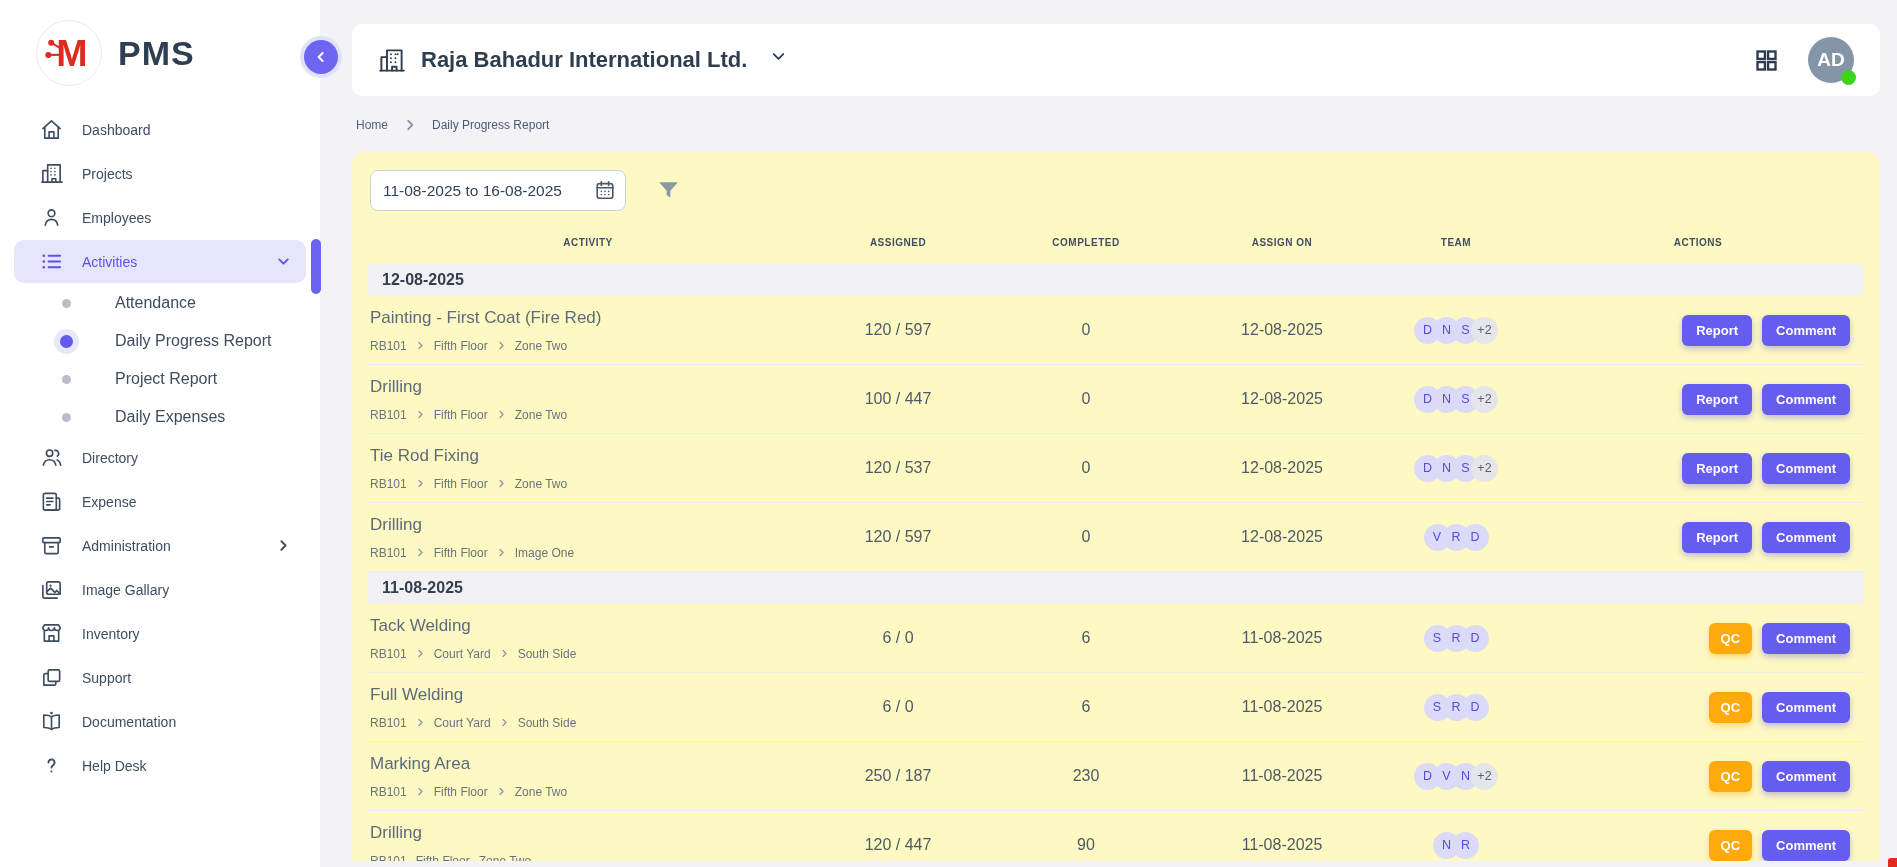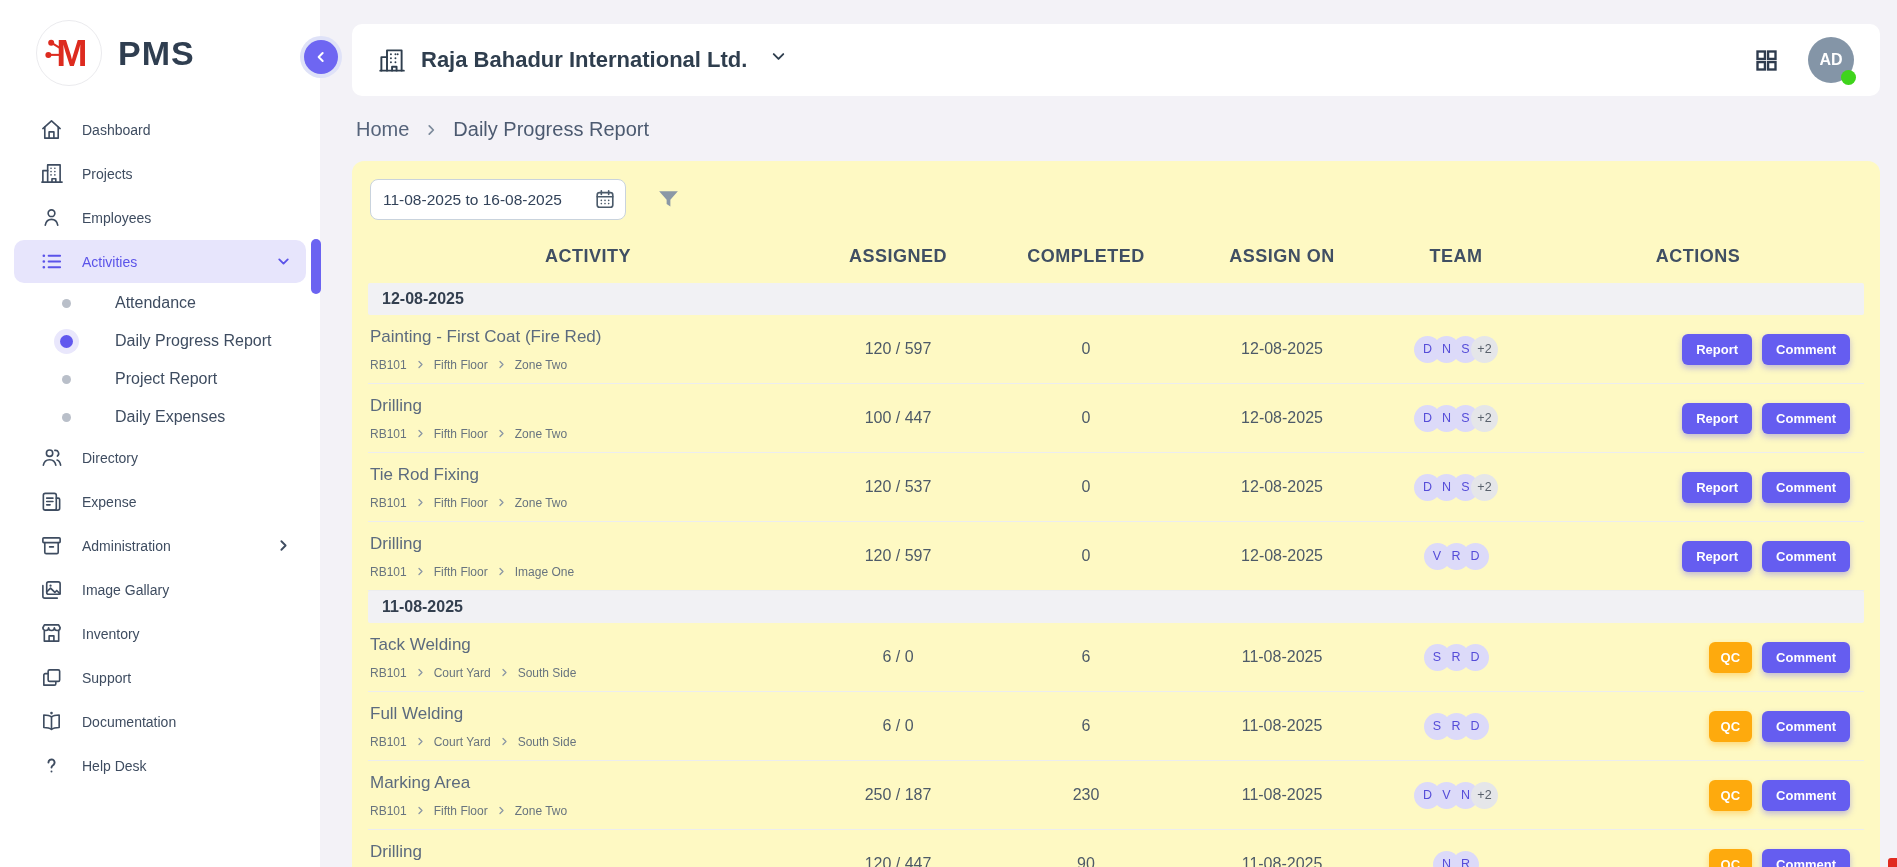--- a/index.html
+++ b/index.html
@@ -27,40 +27,40 @@
   
   .main { position:absolute; left:320px; top:0; right:0; bottom:0; }
   .topbar { margin:24px 17px 0 32px; height:72px; background:#fff; border-radius:10px; display:flex; align-items:center; padding:0 26px; }
   .company { display:flex; gap:16px; color:#2f3e4e; font-size:22px; font-weight:bold; cursor:pointer; }
   .company svg.bld { width:27px; height:27px; color:#2f3e4e; }
   .company .chev { display:flex; margin-left:6px; }
   .company .chev svg { width:19px; height:19px; }
   .topbar-right { margin-left:auto; display:flex; align-items:center; gap:28px; }
   .grid-btn { display:flex; cursor:pointer; }
   .grid-btn svg { width:27px; height:27px; }
-  .avatar { width:46px; height:46px; border-radius:50%; background:#8495a7; color:#fff; font-weight:bold; font-size:16px; display:flex; align-items:center; justify-content:center; position:relative; cursor:pointer; }
+  .avatar { width:46px; height:46px; border-radius:50%; background:#8495a7; color:#fff; font-weight:bold; font-size:19px; display:flex; align-items:center; justify-content:center; position:relative; cursor:pointer; }
   .status-dot { position:absolute; right:-2px; bottom:-2px; width:15px; height:15px; border-radius:50%; background:#3fd41c; }
 
-  .breadcrumb { margin:22px 0 0 36px; display:flex; align-items:center; gap:15px; font-size:20px; color:#55637a; }
+  .breadcrumb { margin:22px 0 0 36px; display:flex; align-items:center; gap:15px; font-size:12px; color:#55637a; }
   .crumb-sep svg { width:14px; height:14px; color:#7c8a9b; }
   .crumb-current { color:#4c5a70; }
 
   .content-card { margin:20px 17px 0 32px; background:#fef9c3; border-radius:12px 12px 0 0; padding:18px 16px 0; height:709px; overflow:hidden; }
   .filters { display:flex; align-items:center; gap:30px; padding-left:2px; }
   .date-wrap { position:relative; width:256px; }
   .date-input { width:256px; height:41px; border:1px solid #c9d3dd; border-radius:8px; padding:0 42px 0 12px; font-size:15.5px; color:#33435a; font-family:inherit; background:#fff; outline:none; }
   .cal-icon { position:absolute; right:10px; top:9px; pointer-events:none; }
   .cal-icon svg { width:22px; height:22px; }
   .funnel-btn { display:flex; cursor:pointer; }
   .funnel-btn svg { width:25px; height:25px; }
 
   .table { margin-top:18px; }
   .thead, .trow { display:grid; grid-template-columns:440px 180px 196px 196px 152px 1fr; align-items:center; }
   .thead { padding:8px 0 16px; }
-  .th { text-align:center; font-size:18px; font-weight:bold; color:#404f63; letter-spacing:.5px; }
+  .th { text-align:center; font-size:10px; font-weight:bold; color:#404f63; letter-spacing:.5px; }
   .group-row { background:#f1f1f4; padding:7px 14px; font-size:16px; font-weight:bold; color:#333f4f; border-radius:2px; }
   .trow { height:69px; border-bottom:1px solid #ecedef; }
   .cell-activity { padding-left:2px; }
   .act-title { font-size:17px; color:#5c6b7e; margin-bottom:11px; }
   .act-path { display:flex; align-items:center; gap:9px; font-size:12px; color:#68747f; }
   .act-path .psep svg { width:9px; height:9px; color:#8b97a4; }
   .cell-val { text-align:center; font-size:16px; color:#4d5a68; }
   .cell-team { display:flex; justify-content:center; }
   .t-badge { width:27px; height:27px; border-radius:50%; background:#dcdaf9; color:#554cd8; font-size:12.5px; display:flex; align-items:center; justify-content:center; margin-left:-8px; }
   .t-badge:first-child { margin-left:0; }

